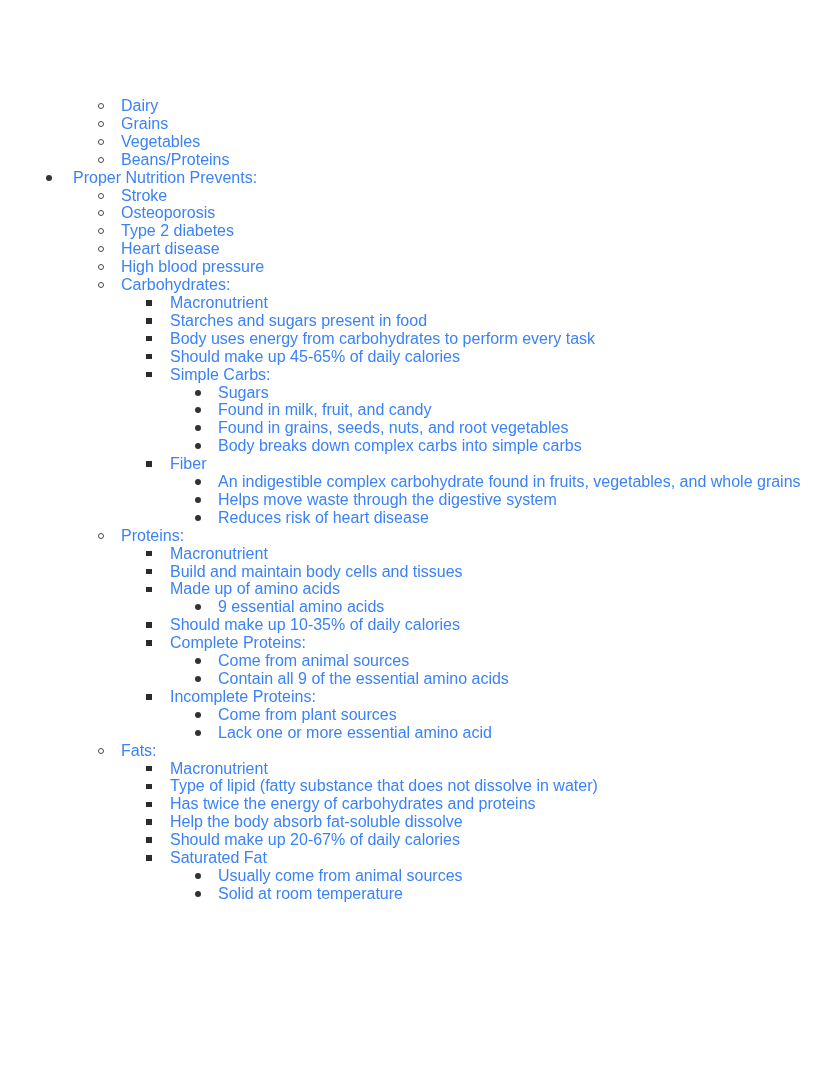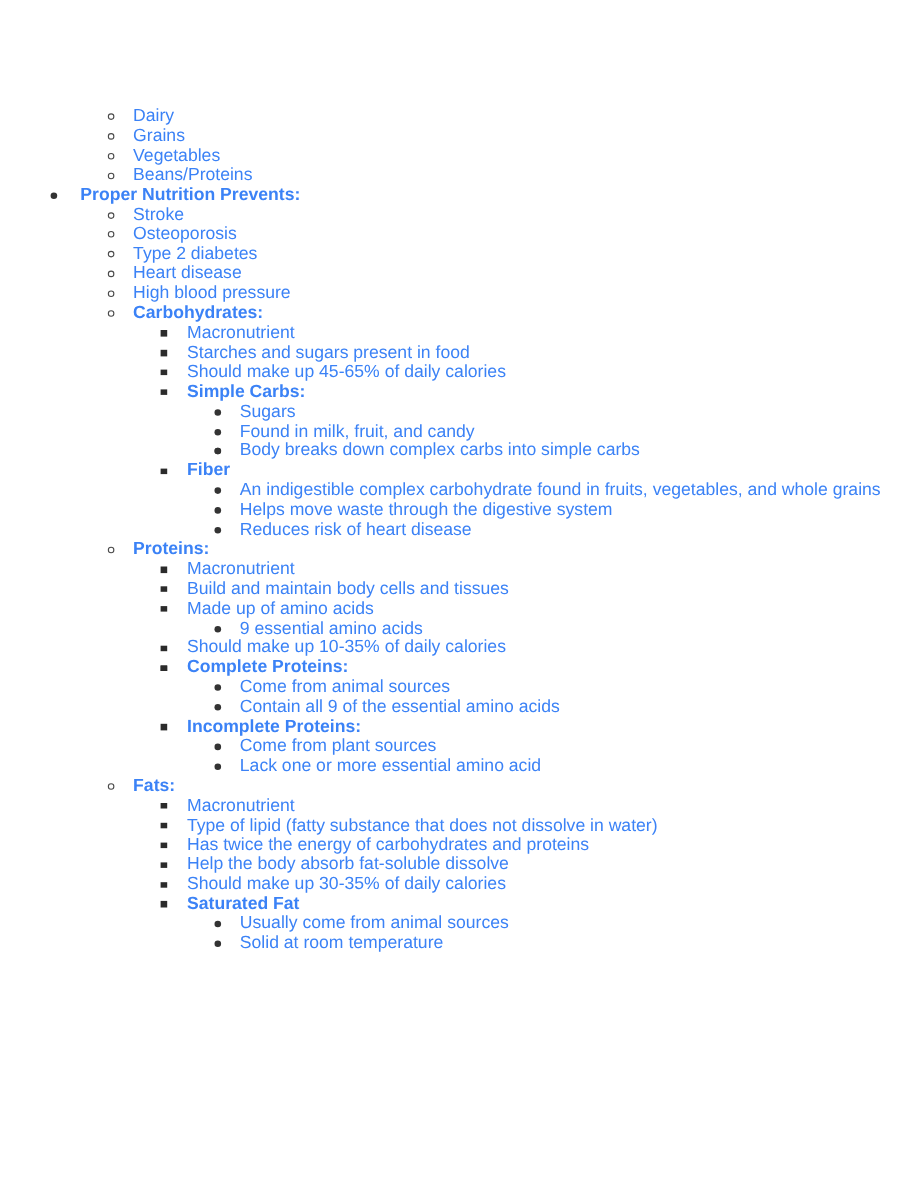--- a/index.html
+++ b/index.html
@@ -21,21 +21,21 @@
     left: 0;
     right: 0;
   }
   .li {
     position: relative;
     font-size: 16px;
     line-height: 17.9px;
     color: #3b82f6;
     white-space: nowrap;
   }
-  .li.bold .txt { font-weight: bold; }
+  .li.bold .txt { font-weight: normal; }
 
   .lvl1 { padding-left: 73px; }
   .lvl2 { padding-left: 121px; }
   .lvl3 { padding-left: 170px; }
   .lvl4 { padding-left: 218px; }
   .lvl1 .bullet { left: 46px; }
   .lvl2 .bullet { left: 98px; }
   .lvl3 .bullet { left: 146px; }
   .lvl4 .bullet { left: 195px; }
 
@@ -75,25 +75,26 @@
       <div class="li lvl2"><span class="bullet circle"></span><span class="txt">Beans/Proteins</span></div>
       <div class="li lvl1 bold"><span class="bullet disc"></span><span class="txt">Proper Nutrition Prevents:</span></div>
       <div class="li lvl2"><span class="bullet circle"></span><span class="txt">Stroke</span></div>
       <div class="li lvl2"><span class="bullet circle"></span><span class="txt">Osteoporosis</span></div>
       <div class="li lvl2"><span class="bullet circle"></span><span class="txt">Type 2 diabetes</span></div>
       <div class="li lvl2"><span class="bullet circle"></span><span class="txt">Heart disease</span></div>
       <div class="li lvl2"><span class="bullet circle"></span><span class="txt">High blood pressure</span></div>
       <div class="li lvl2 bold"><span class="bullet circle"></span><span class="txt">Carbohydrates:</span></div>
       <div class="li lvl3"><span class="bullet square"></span><span class="txt">Macronutrient</span></div>
       <div class="li lvl3"><span class="bullet square"></span><span class="txt">Starches and sugars present in food</span></div>
+      <div class="li lvl3"><span class="bullet square"></span><span class="txt">Body uses energy from carbohydrates to perform every task</span></div>
       <div class="li lvl3"><span class="bullet square"></span><span class="txt">Should make up 45-65% of daily calories</span></div>
       <div class="li lvl3 bold"><span class="bullet square"></span><span class="txt">Simple Carbs:</span></div>
       <div class="li lvl4"><span class="bullet disc"></span><span class="txt">Sugars</span></div>
       <div class="li lvl4"><span class="bullet disc"></span><span class="txt">Found in milk, fruit, and candy</span></div>
-      <div class="li lvl4"><span class="bullet disc"></span></div>
+      <div class="li lvl4"><span class="bullet disc"></span><span class="txt">Found in grains, seeds, nuts, and root vegetables</span></div>
       <div class="li lvl4"><span class="bullet disc"></span><span class="txt">Body breaks down complex carbs into simple carbs</span></div>
       <div class="li lvl3 bold"><span class="bullet square"></span><span class="txt">Fiber</span></div>
       <div class="li lvl4"><span class="bullet disc"></span><span class="txt">An indigestible complex carbohydrate found in fruits, vegetables, and whole grains</span></div>
       <div class="li lvl4"><span class="bullet disc"></span><span class="txt">Helps move waste through the digestive system</span></div>
       <div class="li lvl4"><span class="bullet disc"></span><span class="txt">Reduces risk of heart disease</span></div>
       <div class="li lvl2 bold"><span class="bullet circle"></span><span class="txt">Proteins:</span></div>
       <div class="li lvl3"><span class="bullet square"></span><span class="txt">Macronutrient</span></div>
       <div class="li lvl3"><span class="bullet square"></span><span class="txt">Build and maintain body cells and tissues</span></div>
       <div class="li lvl3"><span class="bullet square"></span><span class="txt">Made up of amino acids</span></div>
       <div class="li lvl4"><span class="bullet disc"></span><span class="txt">9 essential amino acids</span></div>
@@ -103,18 +104,18 @@
       <div class="li lvl4"><span class="bullet disc"></span><span class="txt">Come from animal sources</span></div>
       <div class="li lvl4"><span class="bullet disc"></span><span class="txt">Contain all 9 of the essential amino acids</span></div>
       <div class="li lvl3 bold"><span class="bullet square"></span><span class="txt">Incomplete Proteins:</span></div>
       <div class="li lvl4"><span class="bullet disc"></span><span class="txt">Come from plant sources</span></div>
       <div class="li lvl4"><span class="bullet disc"></span><span class="txt">Lack one or more essential amino acid</span></div>
       <div class="li lvl2 bold"><span class="bullet circle"></span><span class="txt">Fats:</span></div>
       <div class="li lvl3"><span class="bullet square"></span><span class="txt">Macronutrient</span></div>
       <div class="li lvl3"><span class="bullet square"></span><span class="txt">Type of lipid (fatty substance that does not dissolve in water)</span></div>
       <div class="li lvl3"><span class="bullet square"></span><span class="txt">Has twice the energy of carbohydrates and proteins</span></div>
       <div class="li lvl3"><span class="bullet square"></span><span class="txt">Help the body absorb fat-soluble dissolve</span></div>
-      <div class="li lvl3"><span class="bullet square"></span><span class="txt">Should make up 30-35% of daily calories</span></div>
+      <div class="li lvl3"><span class="bullet square"></span><span class="txt">Should make up 20-67% of daily calories</span></div>
       <div class="li lvl3 bold"><span class="bullet square"></span><span class="txt">Saturated Fat</span></div>
       <div class="li lvl4"><span class="bullet disc"></span><span class="txt">Usually come from animal sources</span></div>
       <div class="li lvl4"><span class="bullet disc"></span><span class="txt">Solid at room temperature</span></div>
     </div>
 </div>
 
 </body></html>

